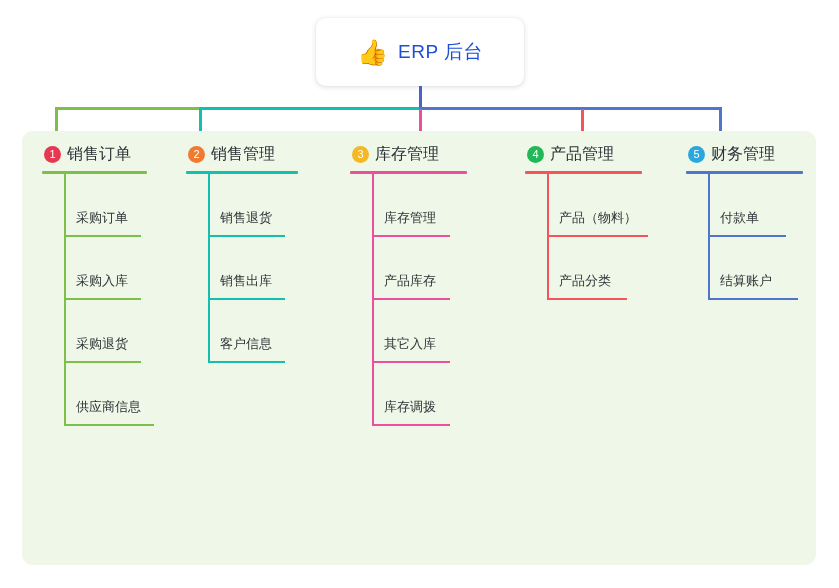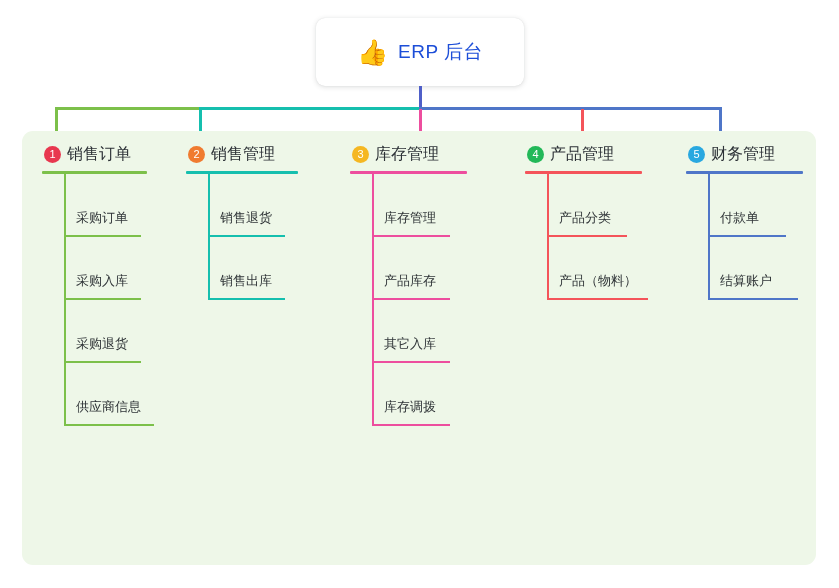--- a/index.html
+++ b/index.html
@@ -120,20 +120,24 @@
     <div class="items">
       <div class="spine" style="background: rgb(21, 191, 174);"></div>
       <div class="item">
         <span class="item-label">销售退货</span>
         <div class="item-rule" style="width: 77px; background: rgb(21, 191, 174);"></div>
       </div>
       <div class="item">
         <span class="item-label">销售出库</span>
         <div class="item-rule" style="width: 77px; background: rgb(21, 191, 174);"></div>
       </div>
+      <div class="item">
+        <span class="item-label">客户信息</span>
+        <div class="item-rule" style="width: 77px; background: rgb(21, 191, 174);"></div>
+      </div>
     </div>
   </div>
 
   <div class="col" style="left:350px;width:160px;">
     <div class="col-head">
       <span class="badge" style="background: rgb(245, 183, 34);">3</span>
       <span class="col-title">库存管理</span>
     </div>
     <div class="head-rule" style="width: 117px; background: rgb(237, 78, 158);"></div>
     <div class="items">
@@ -159,27 +163,27 @@
 
   <div class="col" style="left:525px;width:170px;">
     <div class="col-head">
       <span class="badge" style="background: rgb(34, 184, 88);">4</span>
       <span class="col-title">产品管理</span>
     </div>
     <div class="head-rule" style="width: 117px; background: rgb(244, 84, 90);"></div>
     <div class="items">
       <div class="spine" style="background: rgb(244, 84, 90);"></div>
       <div class="item">
+        <span class="item-label">产品（物料）</span>
+        <div class="item-rule" style="width: 101px; background: rgb(244, 84, 90);"></div>
+      </div>
+      <div class="item">
         <span class="item-label">产品分类</span>
         <div class="item-rule" style="width: 80px; background: rgb(244, 84, 90);"></div>
       </div>
-      <div class="item">
-        <span class="item-label">产品（物料）</span>
-        <div class="item-rule" style="width: 101px; background: rgb(244, 84, 90);"></div>
-      </div>
     </div>
   </div>
 
   <div class="col" style="left:686px;width:150px;">
     <div class="col-head">
       <span class="badge" style="background: rgb(41, 168, 224);">5</span>
       <span class="col-title">财务管理</span>
     </div>
     <div class="head-rule" style="width: 117px; background: rgb(79, 118, 200);"></div>
     <div class="items">

